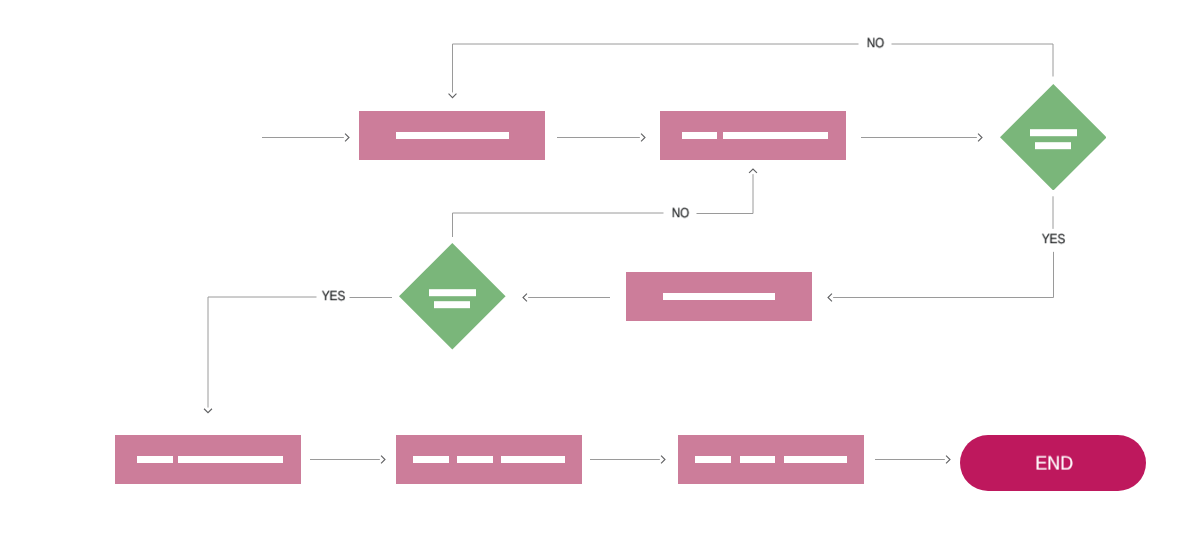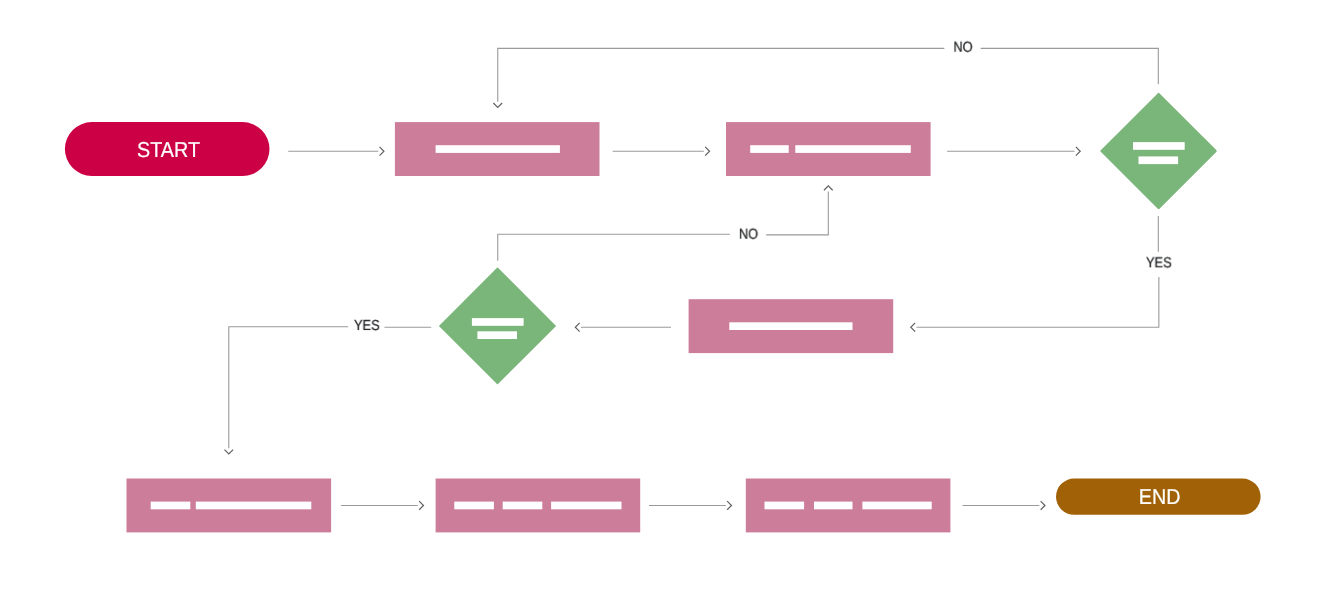--- a/index.html
+++ b/index.html
@@ -108,23 +108,20 @@
     </g>
     <g>
       <path class="conn" d="M 590 459.5 L 659.85 459.5"></path>
       <path class="arrowhead" d="M661.05,455.55 L665,459.5 L661.05,463.45"></path>
     </g>
     <g>
       <path class="conn" d="M 875 459.5 L 944.85 459.5"></path>
       <path class="arrowhead" d="M946.05,455.55 L950,459.5 L946.05,463.45"></path>
     </g>
   </svg>
-  <div class="node terminator" style="left:59px;top:111px;width:186px;height:49px;background:#cc0044;">
-    <span class="node-label">START</span>
-  </div>
   <div class="node process" style="left:359px;top:111px;width:186px;height:49px;background:#cc7d9a;">
     <div class="bar-row" style="gap:6px;margin-left:0px;">
       <span class="bar" style="width:113px;"></span>
     </div>
   </div>
   <div class="node process" style="left:660px;top:111px;width:186px;height:49px;background:#cc7d9a;">
     <div class="bar-row" style="gap:6.3px;margin-left:4px;">
       <span class="bar" style="width:35px;"></span>
       <span class="bar" style="width:105px;"></span>
     </div>
@@ -165,21 +162,21 @@
       <span class="bar" style="width:63.7px;"></span>
     </div>
   </div>
   <div class="node process" style="left:678px;top:435px;width:186px;height:49px;background:#cc7d9a;">
     <div class="bar-row" style="gap:8.9px;margin-left:0px;">
       <span class="bar" style="width:35.6px;"></span>
       <span class="bar" style="width:35.3px;"></span>
       <span class="bar" style="width:63px;"></span>
     </div>
   </div>
-  <div class="node terminator" style="left:960px;top:435px;width:186px;height:33px;background:#a16207;">
+  <div class="node terminator" style="left:960px;top:435px;width:186px;height:56px;background:#be185d;">
     <span class="node-label">END</span>
   </div>
   <span class="edge-label" style="left:875px;top:43.1px;">
       <span class="edge-label-text">NO</span>
     </span>
   <span class="edge-label shift-text-up" style="left:1053px;top:240.3px;">
       <span class="edge-label-text">YES</span>
     </span>
   <span class="edge-label" style="left:680px;top:212.4px;">
       <span class="edge-label-text">NO</span>

